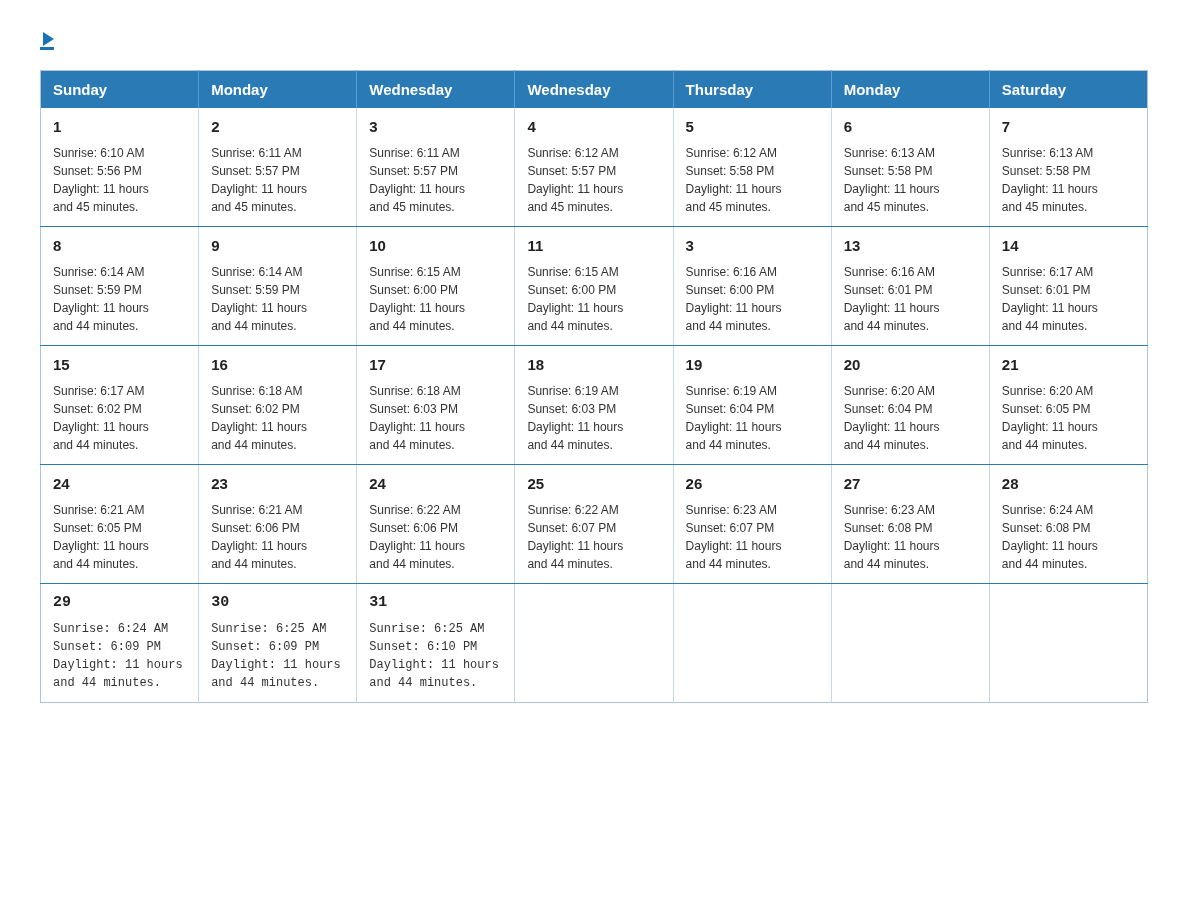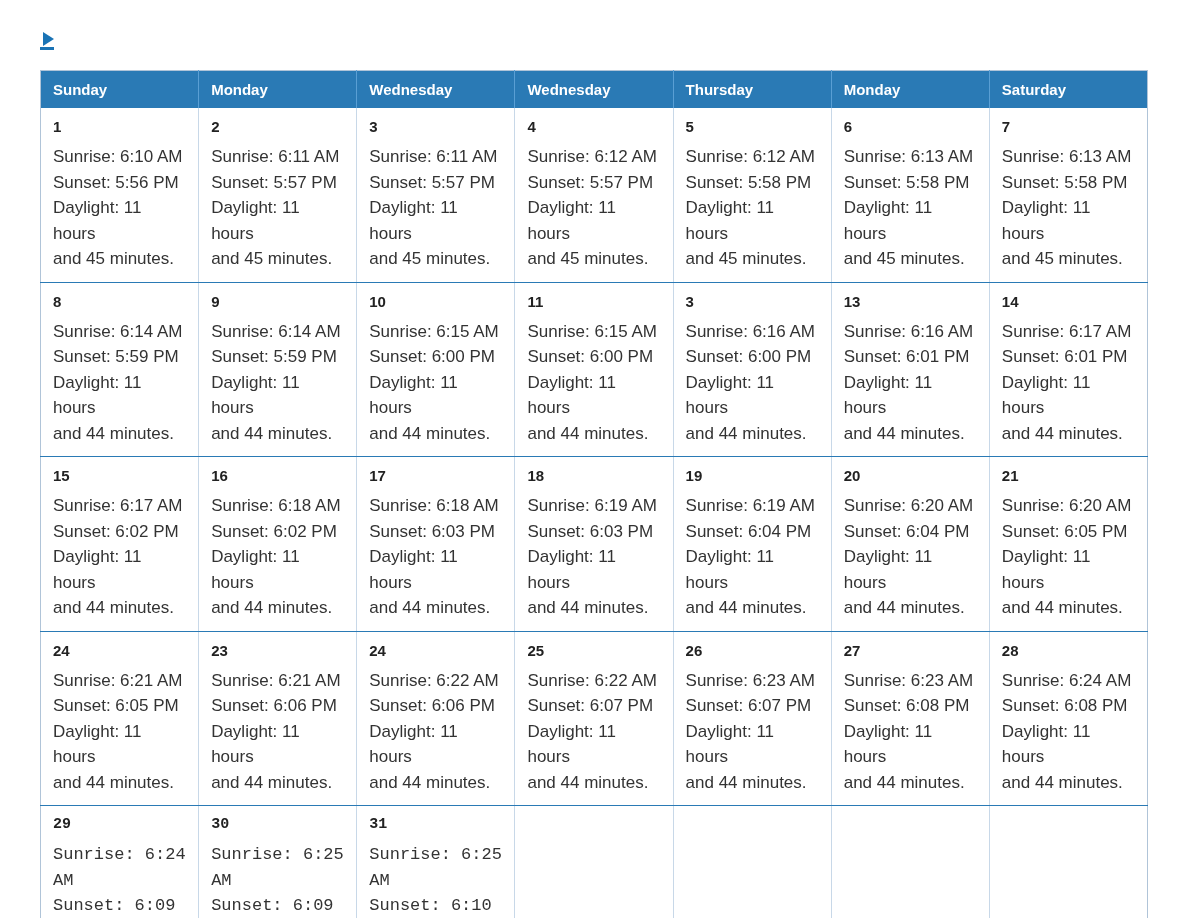--- a/index.html
+++ b/index.html
@@ -66,21 +66,21 @@
       border-right: none;
     }
     .day-num {
       font-size: 15px;
       font-weight: 600;
       color: #222;
       margin-bottom: 5px;
       display: block;
     }
     .day-info {
-      font-size: 17px;
+      font-size: 12px;
       color: #333;
       line-height: 1.5;
       margin-top: 9px;
     }
     .empty-cell {
       background: #fff;
     }
     .logo-wrapper {
       display: flex;
       align-items: center;

